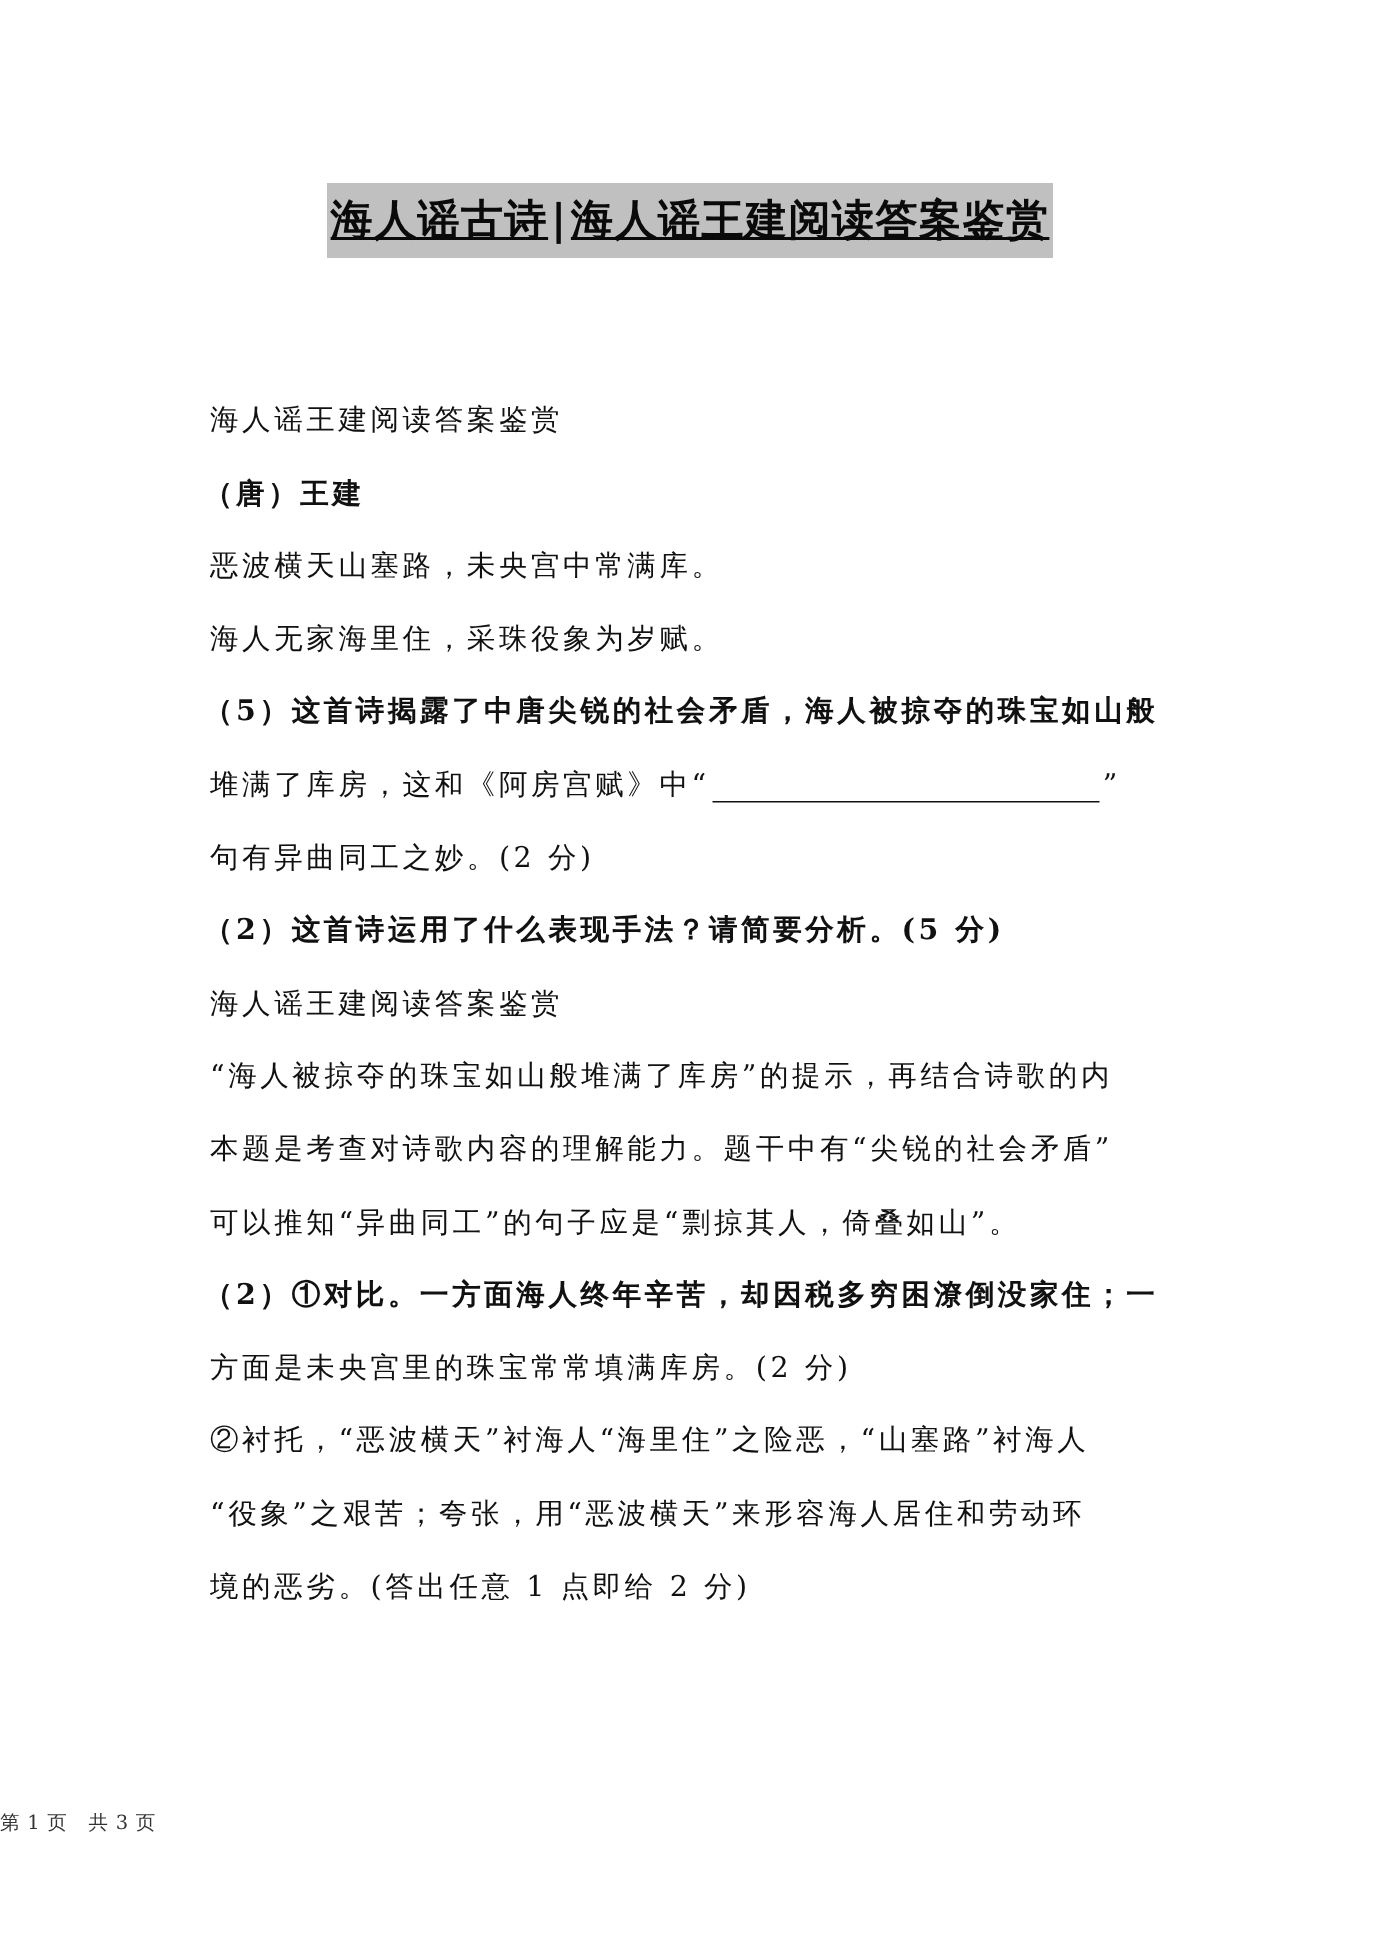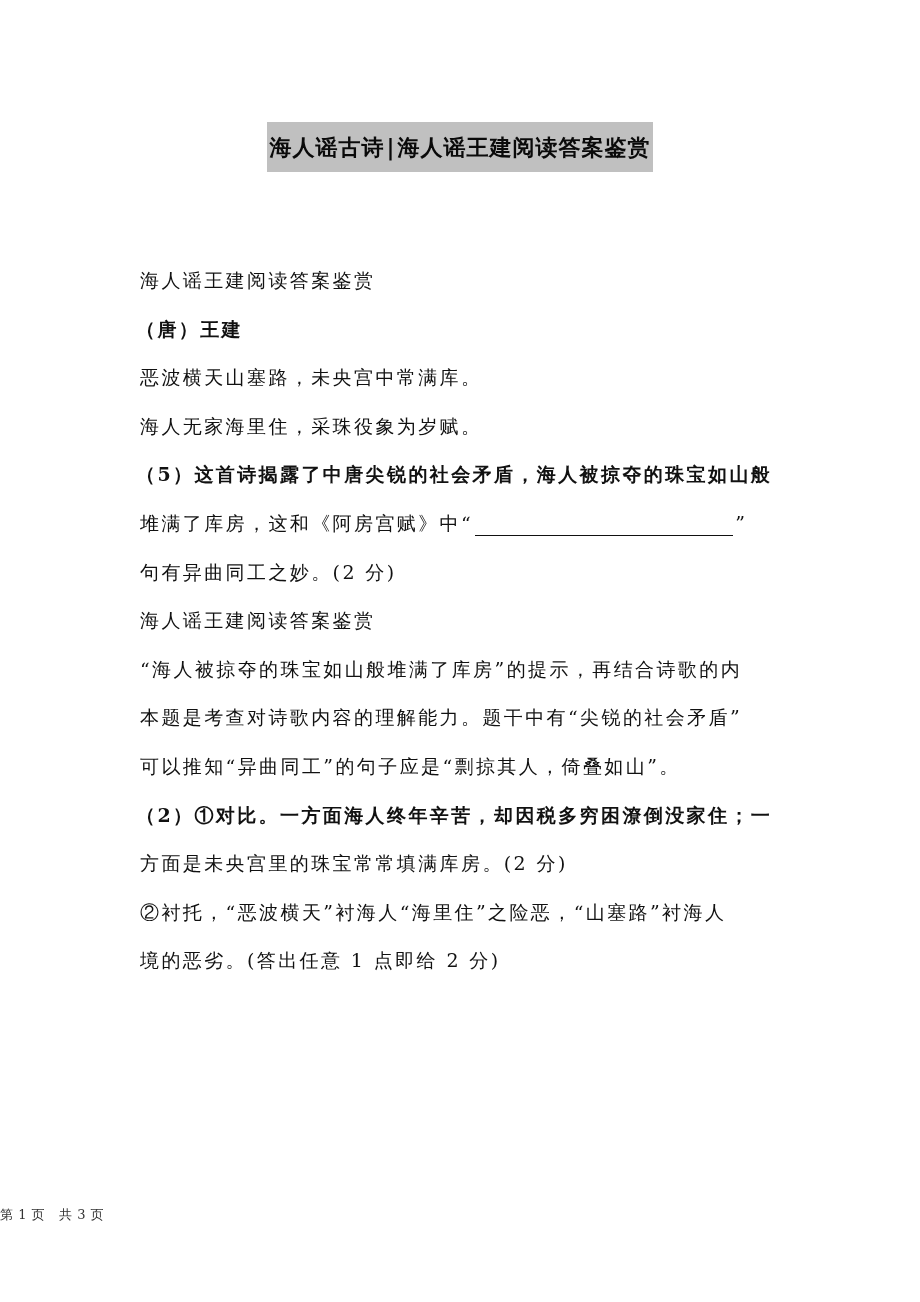--- a/index.html
+++ b/index.html
@@ -21,25 +21,26 @@
       left: 0;
       width: 920px;
       text-align: center;
     }
     .title {
       display: inline-block;
       background: #c0c0c0;
       height: 50px;
       line-height: 50px;
       padding: 0 2px;
-      font-size: 22px;
+      font-size: 28px;
       font-weight: bold;
       letter-spacing: 1px;
       color: #0a0a0a;
       white-space: nowrap;
+      text-decoration: underline;
     }
     .title .sep {
       display: inline-block;
       font-weight: bold;
       margin: 0 2px;
     }
     .content {
       position: absolute;
       top: 262px;
       left: 140px;
@@ -90,25 +91,27 @@
 <div class="content">
   <div class="line">海人谣王建阅读答案鉴赏</div>
   <div class="line indent-paren">（唐）王建</div>
   <div class="line">恶波横天山塞路，未央宫中常满库。</div>
   <div class="line">海人无家海里住，采珠役象为岁赋。</div>
   <div class="line indent-paren">（5）这首诗揭露了中唐尖锐的社会矛盾，海人被掠夺的珠宝如山般</div>
   <div class="line">
     <span>堆满了库房，这和《阿房宫赋》中“</span><span class="blank"></span><span>”</span>
   </div>
   <div class="line">句有异曲同工之妙。(2 分)</div>
+  <div class="line indent-paren">（2）这首诗运用了什么表现手法？请简要分析。(5 分)</div>
   <div class="line">海人谣王建阅读答案鉴赏</div>
   <div class="line">“海人被掠夺的珠宝如山般堆满了库房”的提示，再结合诗歌的内</div>
   <div class="line">本题是考查对诗歌内容的理解能力。题干中有“尖锐的社会矛盾”</div>
   <div class="line">可以推知“异曲同工”的句子应是“剽掠其人，倚叠如山”。</div>
   <div class="line indent-paren">（2）①对比。一方面海人终年辛苦，却因税多穷困潦倒没家住；一</div>
   <div class="line">方面是未央宫里的珠宝常常填满库房。(2 分)</div>
   <div class="line">②衬托，“恶波横天”衬海人“海里住”之险恶，“山塞路”衬海人</div>
+  <div class="line">“役象”之艰苦；夸张，用“恶波横天”来形容海人居住和劳动环</div>
   <div class="line">境的恶劣。(答出任意 1 点即给 2 分)</div>
 </div>
 
 <div class="footer">
   <span>第 1 页</span><span>共 3 页</span>
 </div>
 
 </body></html>

